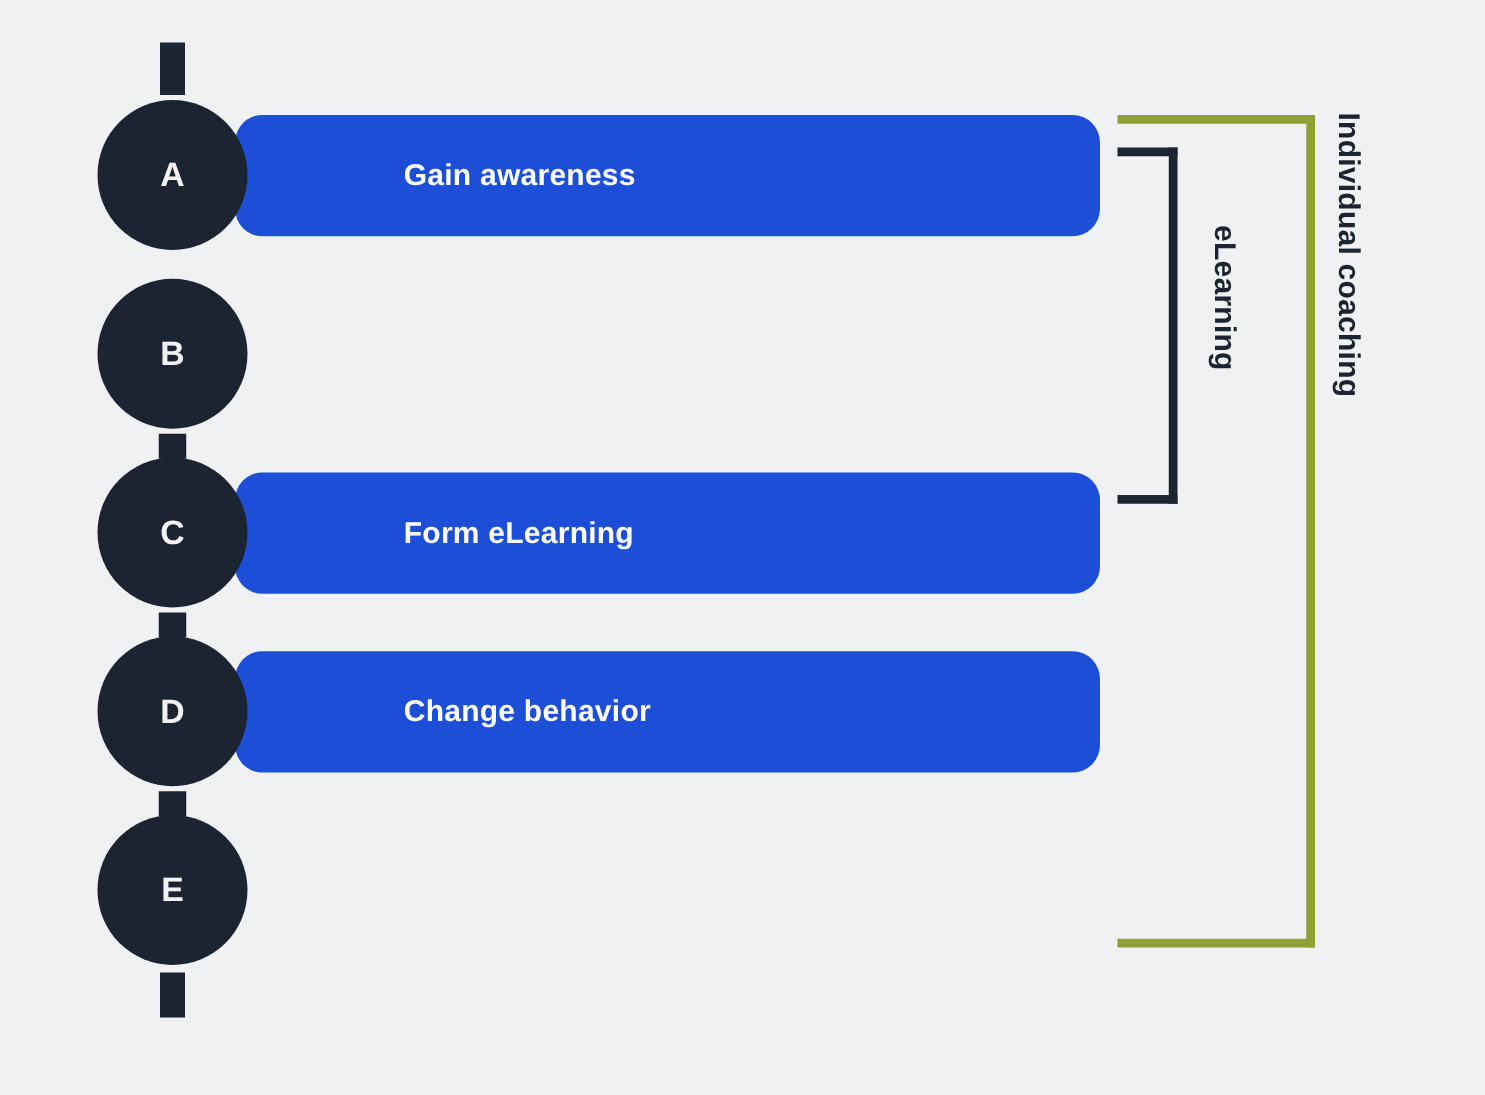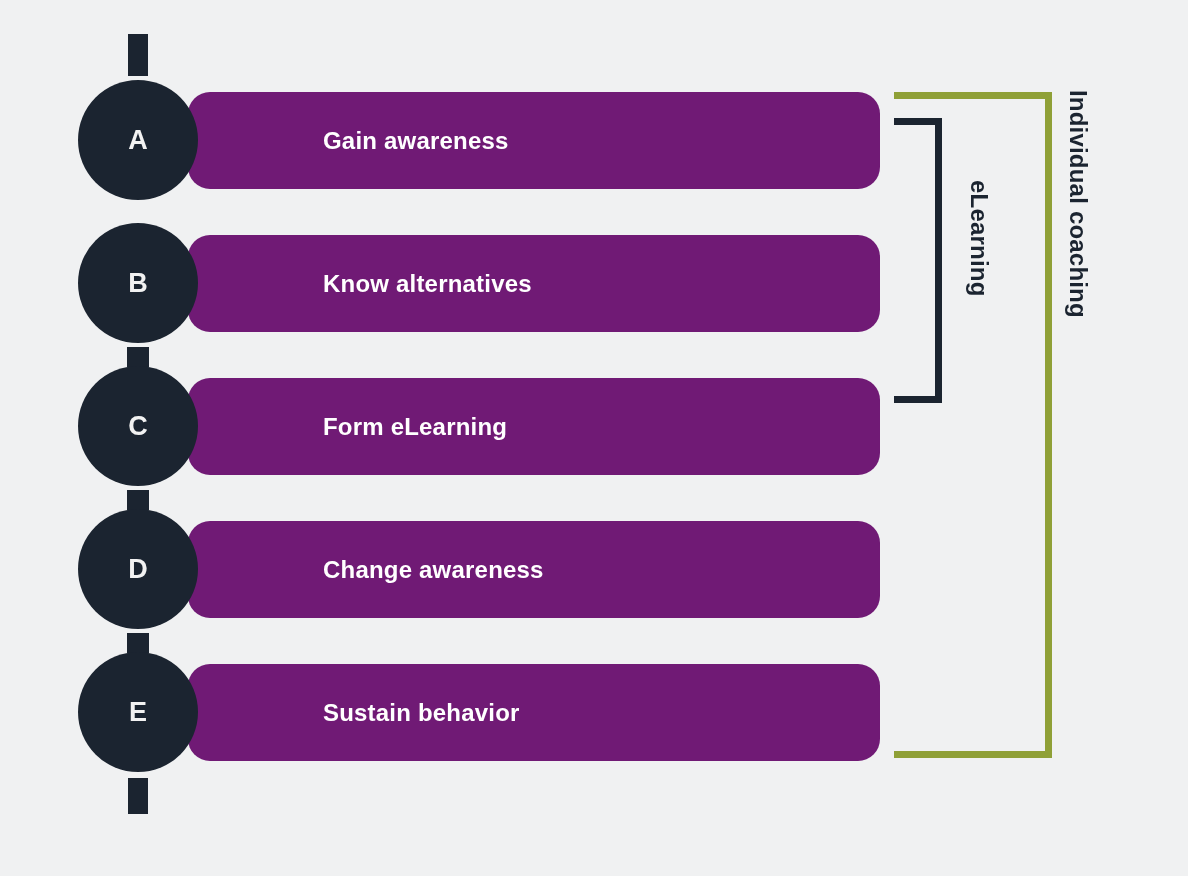--- a/index.html
+++ b/index.html
@@ -47,21 +47,21 @@
     width: 1188px;
     height: 120px;
   }
 
   .bar {
     position: absolute;
     left: 188px;
     top: 12px;
     width: 692px;
     height: 97px;
-    background: #701a75;
+    background: #1d4ed8;
     border-radius: 22px;
     box-sizing: border-box;
   }
 
   .bar-label {
     position: absolute;
     left: 135px;
     top: 50%;
     transform: translateY(-50%);
     color: #ffffff;
@@ -151,50 +151,44 @@
   <div class="row" style="top: 80px;">
     <div class="bar">
       <span class="bar-label">Gain awareness</span>
     </div>
     <div class="node">
       <span class="node-letter">A</span>
     </div>
   </div>
 
   <div class="row" style="top: 223px;">
-    <div class="bar">
-      <span class="bar-label">Know alternatives</span>
-    </div>
     <div class="node">
       <span class="node-letter">B</span>
     </div>
   </div>
 
   <div class="row" style="top: 366px;">
     <div class="bar">
       <span class="bar-label">Form eLearning</span>
     </div>
     <div class="node">
       <span class="node-letter">C</span>
     </div>
   </div>
 
   <div class="row" style="top: 509px;">
     <div class="bar">
-      <span class="bar-label">Change awareness</span>
+      <span class="bar-label">Change behavior</span>
     </div>
     <div class="node">
       <span class="node-letter">D</span>
     </div>
   </div>
 
   <div class="row" style="top: 652px;">
-    <div class="bar">
-      <span class="bar-label">Sustain behavior</span>
-    </div>
     <div class="node">
       <span class="node-letter">E</span>
     </div>
   </div>
 
   <div class="spine-dash bottom"></div>
 
   <div class="bracket bracket-elearning"></div>
   <div class="bracket-caption caption-elearning">eLearning</div>
 

